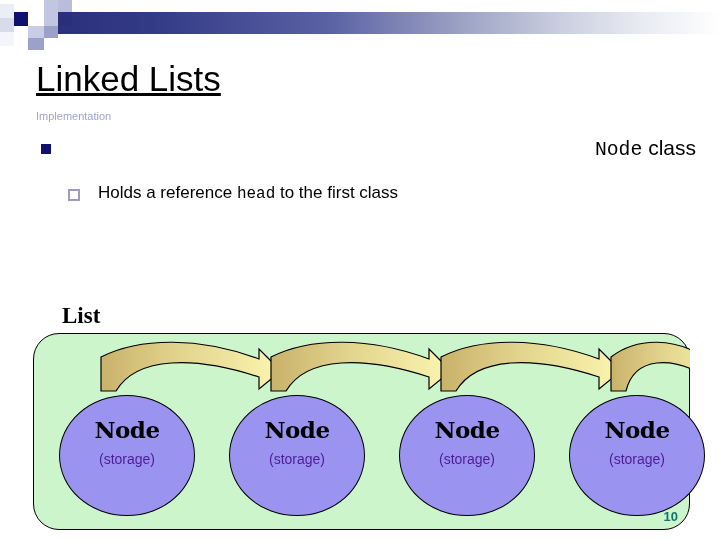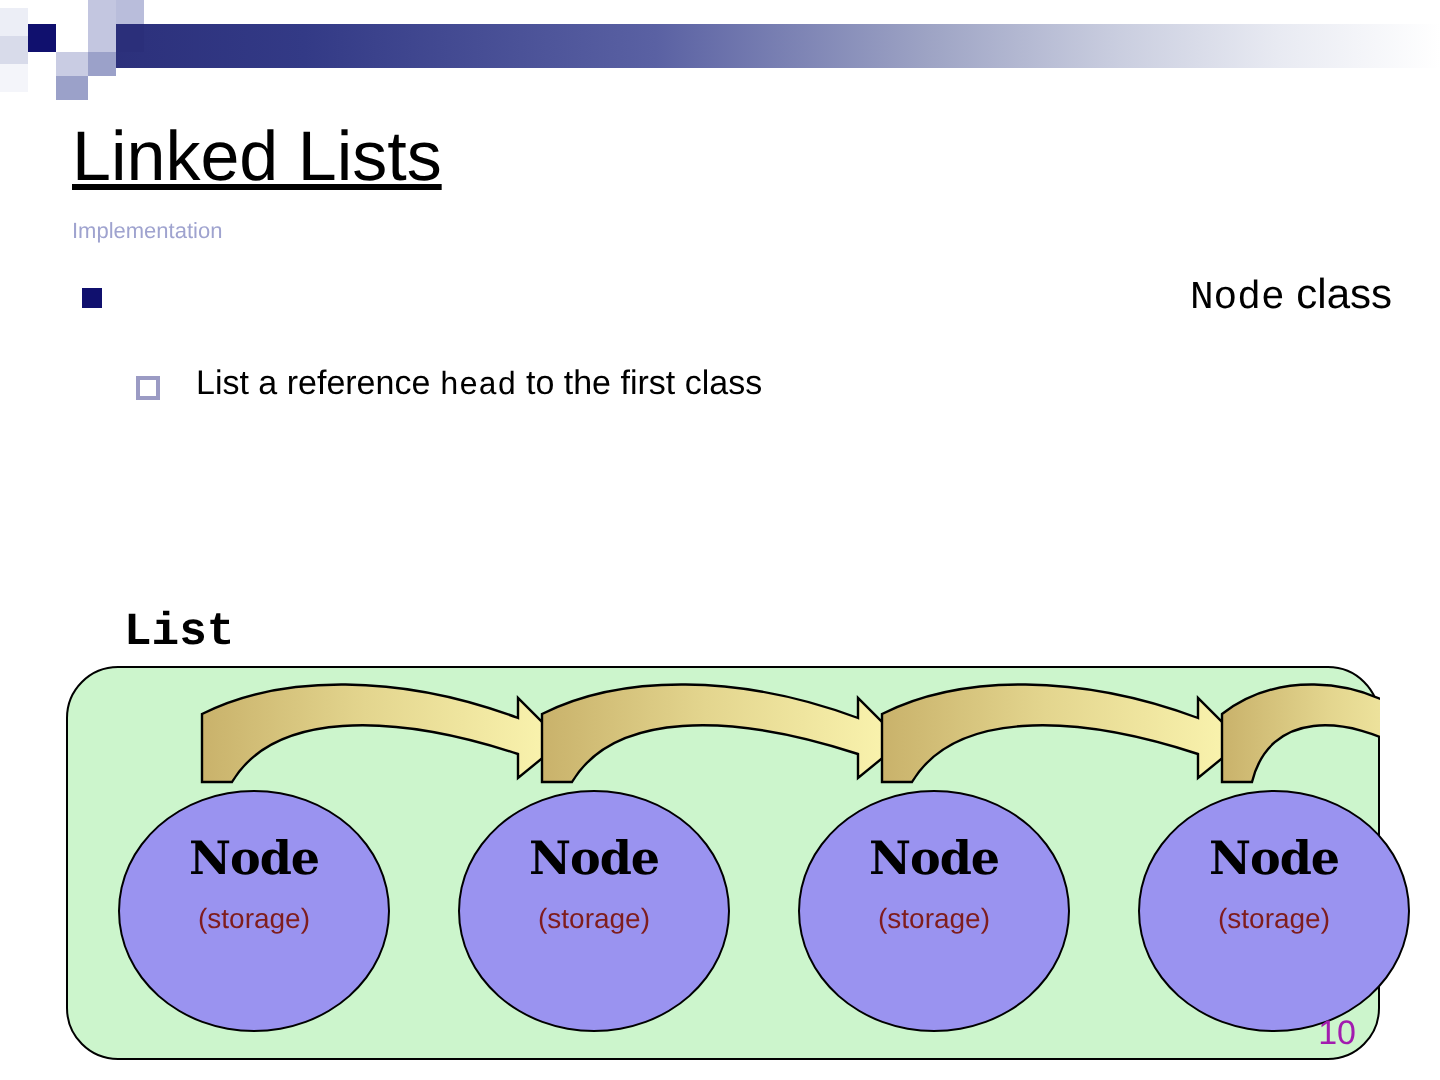--- a/index.html
+++ b/index.html
@@ -114,21 +114,21 @@
     font-size: 0.94em;
     letter-spacing: 0px;
   }
   .grp-1 { margin-bottom: 16px; }
 
   
   #list-label {
     position: absolute;
     left: 62px;
     top: 303px;
-    font-family: Liberation Mono, monospace;
+    font-family: Liberation Serif, serif;
     font-weight: bold;
     font-size: 23px;
     line-height: 26px;
     color: #000000;
   }
 
   
   #list-diagram {
     position: absolute;
     left: 33px;
@@ -167,30 +167,30 @@
     font-size: 23px;
     line-height: 26px;
     color: #000000;
     margin-top: 21px;
     letter-spacing: -0.5px;
   }
   .node-sub {
     font-family: "Liberation Sans", sans-serif;
     font-size: 14px;
     line-height: 17px;
-    color: #7f1d1d;
+    color: #4c1d95;
     margin-top: 8px;
   }
   #page-number {
     position: absolute;
     right: 12px;
     bottom: 6px;
-    font-size: 17px;
-    font-weight: normal;
-    color: #a21caf;
+    font-size: 13px;
+    font-weight: bold;
+    color: #0f766e;
     line-height: 14px;
   }
 </style>
 </head>
 <body>
 
 <div id="header-decoration">
   <div id="gradient-bar"></div>
   <div id="mosaic">
       <div class="mosaic-tile" style="left: 0px; top: 4px; width: 14px; height: 14px; background: rgb(236, 238, 246);"></div>
@@ -213,21 +213,21 @@
 </div>
 
 <div id="page-title">Linked Lists</div>
 <div id="page-subtitle">Implementation</div>
 
 <div id="bullet-list">
     <div class="grp-1">
       <div class="bullet-l1"><span class="marker-sq"></span><span class="code">Node</span><span> class</span></div>
     </div>
     <div class="grp-1">
-      <div class="bullet-l2"><span class="marker-hollow"></span><span>List a reference </span><span class="code">head</span><span> to the first class</span></div>
+      <div class="bullet-l2"><span class="marker-hollow"></span><span>Holds a reference </span><span class="code">head</span><span> to the first class</span></div>
     </div>
   </div>
 
 <div id="list-label">List</div>
 
 <div id="list-diagram">
   <div id="diagram-box"></div>
   <svg id="diagram-svg" viewBox="0 0 657 197" preserveAspectRatio="none">
       <defs>
         <linearGradient id="agrad0" x1="0" y1="0" x2="1" y2="0">

